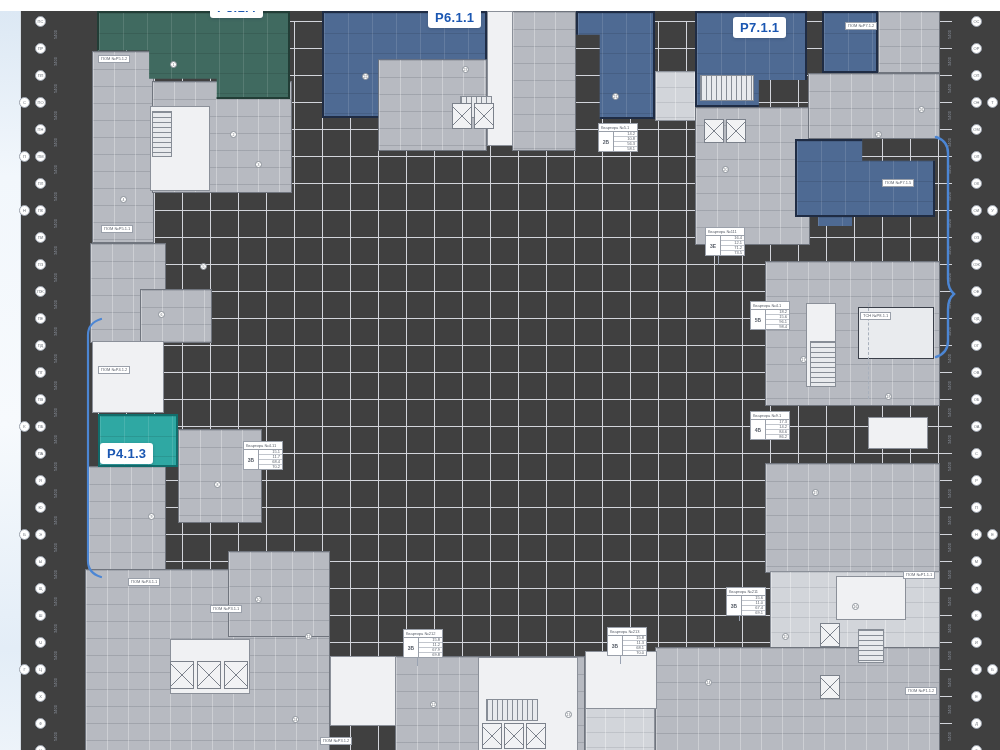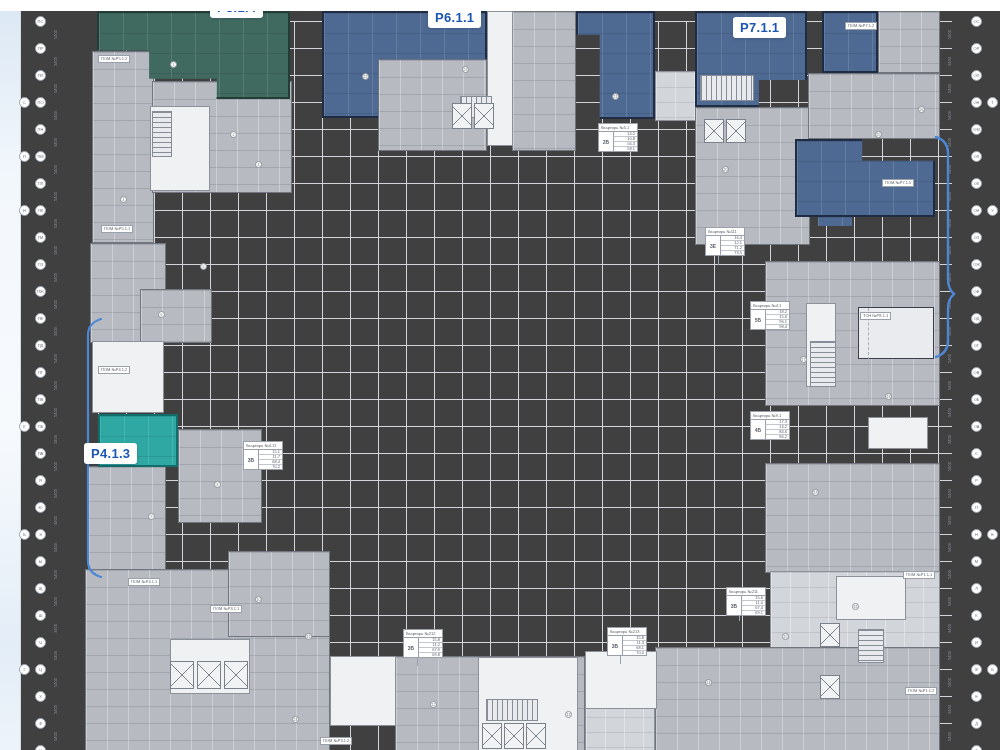--- a/index.html
+++ b/index.html
@@ -167,21 +167,21 @@
 
   <div class="leader" style="left:417px;top:643px;width:1px;height:12px"></div>
   <div class="leader" style="left:620px;top:641px;width:1px;height:12px"></div>
   <div class="leader" style="left:718px;top:242px;width:1px;height:12px"></div>
   <div class="leader" style="left:739px;top:600px;width:1px;height:10px"></div>
   <div class="leader" style="left:271px;top:441px;width:12px;height:1px"></div>
 
   <div class="unit-label z9" style="left:210px;top:-14px">P5.1.4</div>
   <div class="unit-label z9" style="left:428px;top:-4px">P6.1.1</div>
   <div class="unit-label z9" style="left:733px;top:6px">P7.1.1</div>
-  <div class="unit-label z9" style="left:84px;top:432px">P4.1.3</div>
+  <div class="unit-label z9" style="left:100px;top:432px">P4.1.3</div>
 
   <svg class="overlay" width="1000" height="750">
     <path d="M 936 126 Q 948 130 948 142 L 948 268 Q 948 278 954 283 Q 948 288 948 298 L 948 330 Q 948 342 936 346" fill="none" stroke="#4c86d4" stroke-width="2.4" stroke-linecap="round"></path>
     <path d="M 101 308 Q 88 312 88 324 L 88 550 Q 88 562 101 566" fill="none" stroke="#4c86d4" stroke-width="2.2" stroke-linecap="round"></path>
   </svg>
 
   <div id="gen">
       <div class="apt" style="left:598px;top:112px">
         <div class="cap">Квартира №5.1</div>
      <div class="body">

